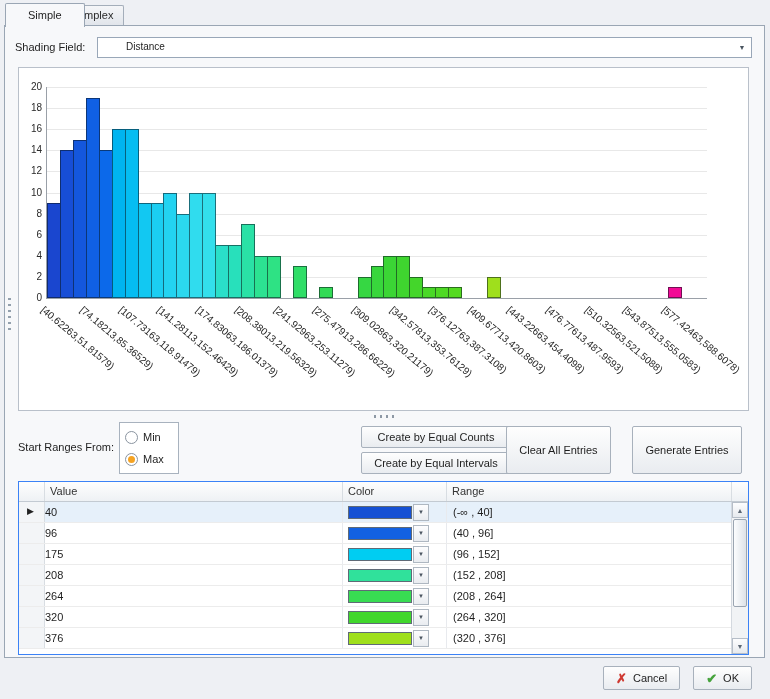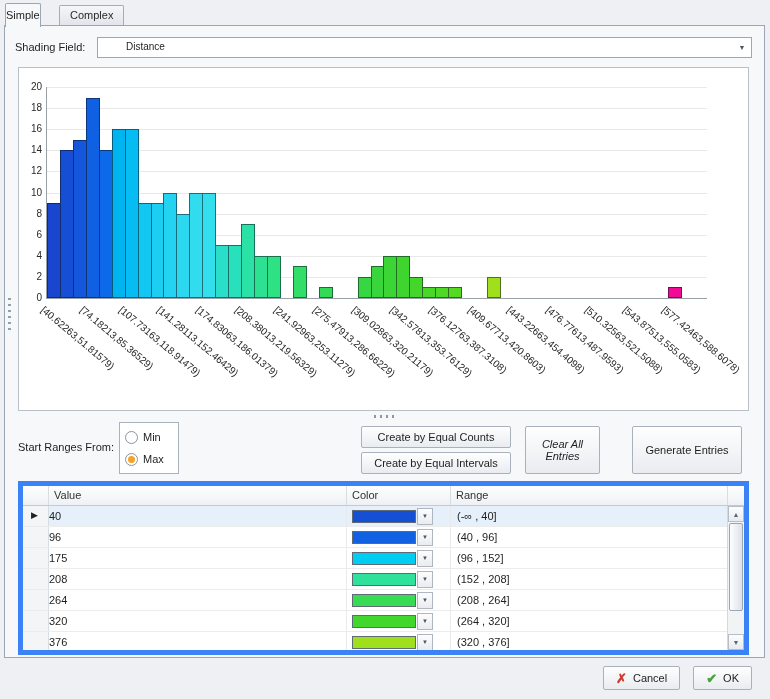--- a/index.html
+++ b/index.html
@@ -3,21 +3,21 @@
 <meta charset="utf-8">
 <style>
   html,body { margin:0; padding:0; }
   body {
     position:relative; width:770px; height:699px; overflow:hidden;
     background:#eef0f4; font-family:"Liberation Sans", sans-serif; color:#1e1e1e;
     -webkit-font-smoothing:antialiased;
   }
   
   .tab-simple {
-    position:absolute; left:5px; top:3px; height:23px; line-height:22px; padding:0 0;
+    position:absolute; left:5px; top:3px; height:23px; line-height:22px; padding:0 22px;
     background:#f7f8fa; border:1px solid #9aa6b4; border-bottom:none;
     border-radius:2px 2px 0 0; z-index:3; font-size:11px;
   }
   .tab-complex {
     position:absolute; left:59px; top:5px; height:20px; line-height:19px; padding:0 10px;
     background:linear-gradient(#f5f6f8,#e0e4ea); border:1px solid #a4aeba; border-bottom:none;
     border-radius:2px 2px 0 0; z-index:1; font-size:11px; color:#2a2a2a;
   }
   
   .page {
@@ -57,25 +57,25 @@
   .radio-item { display:flex; align-items:center; gap:5px; height:22px; font-size:11px; cursor:default; }
   .radio-circle { width:11px; height:11px; border-radius:50%; border:1px solid #8a94a0;
     background:#fff; position:relative; flex:0 0 auto; }
   .radio-circle.checked::after { content:''; position:absolute; inset:2px; border-radius:50%;
     background:#f5a323; }
   .btn { background:linear-gradient(#fefefe,#e9ecf0); border:1px solid #a8b1bc; border-radius:2px;
     font-size:11px; color:#1e1e1e; display:flex; align-items:center; justify-content:center;
     box-sizing:border-box; font-family:"Liberation Sans", sans-serif; }
   .btn-counts    { position:absolute; left:343px; top:4px;  width:150px; height:22px; }
   .btn-intervals { position:absolute; left:343px; top:30px; width:150px; height:22px; }
-  .btn-clear     { position:absolute; left:507px; top:4px;  width:75px;  height:48px;font-style:italic; }
+  .btn-clear     { position:absolute; left:488px; top:4px;  width:105px;  height:48px; }
   .btn-gradient  { position:absolute; left:614px; top:4px;  width:110px; height:48px; }
   
   .grid { position:absolute; left:13px; right:15px; top:455px; height:174px; background:#fff;
-    border:5px solid #3b82f6; box-sizing:border-box; }
+    border:1px solid #3b82f6; box-sizing:border-box; }
   .grid-header { position:absolute; top:0; left:0; right:0; height:20px; display:flex;
     background:linear-gradient(#fefefe,#eef1f4); border-bottom:1px solid #c3cad2; box-sizing:border-box; }
   .hc { font-size:11px; color:#333; padding:3px 0 0 5px; box-sizing:border-box;
     border-right:1px solid #d8dde2; }
   .hc-ind { width:26px; } .hc-value { width:298px; } .hc-color { width:104px; }
   .hc-range { flex:1; } .hc-sb { width:16px; border-right:none; }
   .grid-body { position:absolute; top:20px; left:0; right:17px; bottom:0; overflow:hidden; }
   .grid-row { display:flex; height:21px; border-bottom:1px solid #ececec; background:#fff;
     box-sizing:border-box; }
   .grid-row.selected { background:#e6f0fa; }

